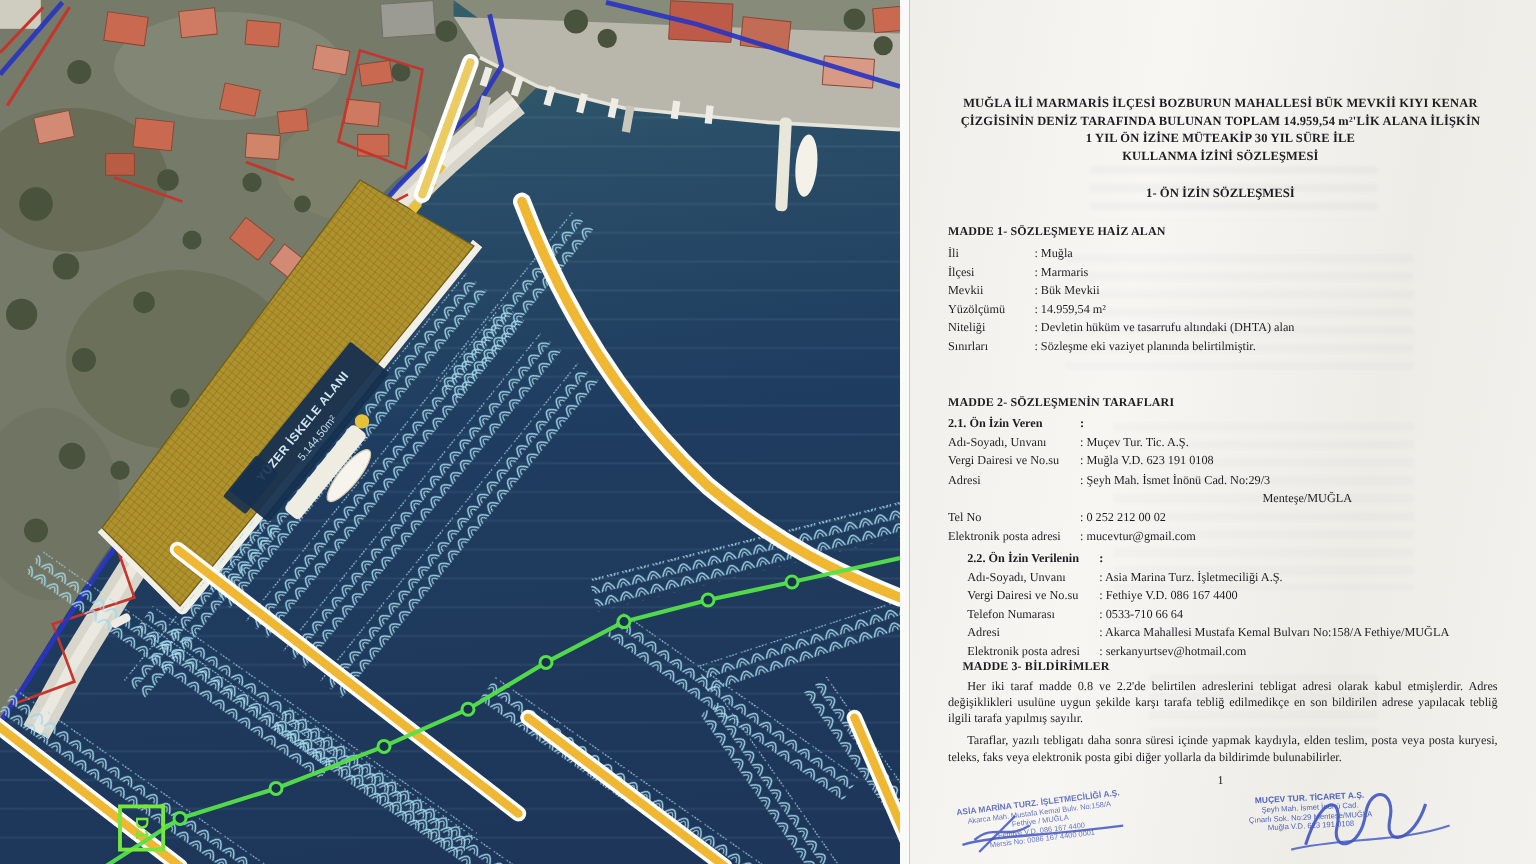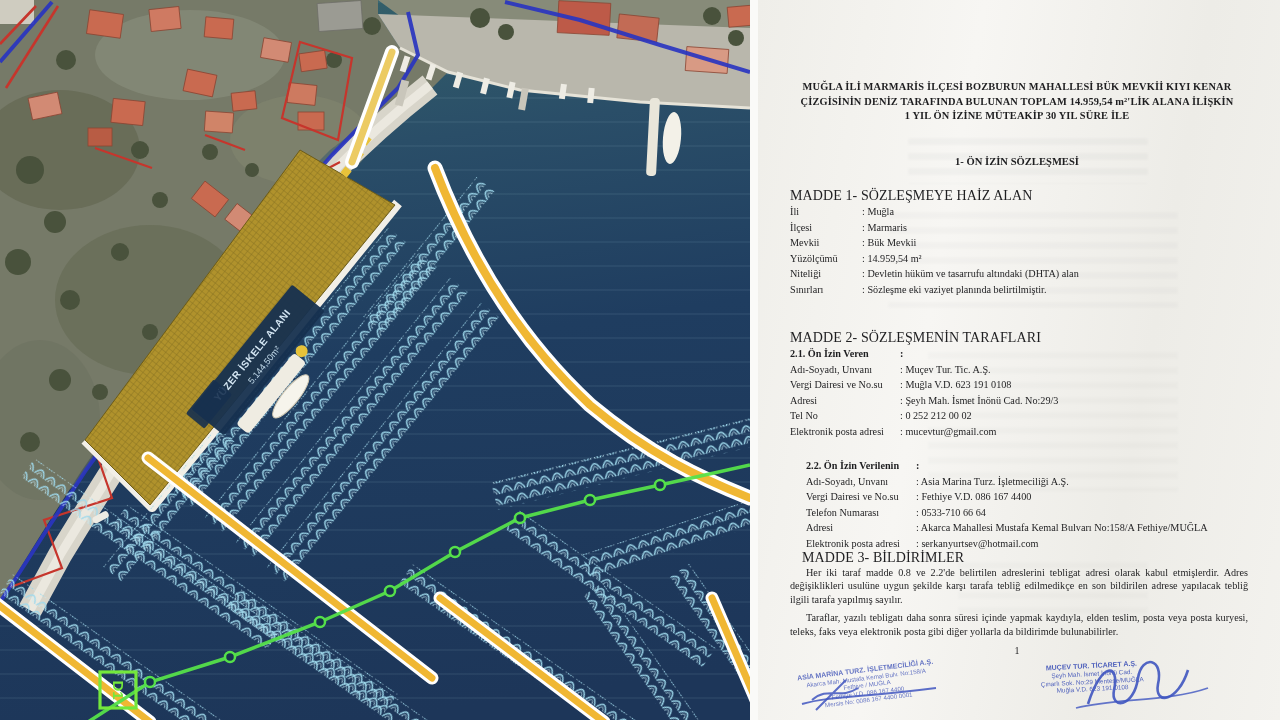--- a/index.html
+++ b/index.html
@@ -8,21 +8,21 @@
   #map-wrap{position:absolute;left:0;top:0;width:750px;height:720px;}
   #divider{position:absolute;left:750px;top:0;width:8px;height:720px;background:#fafaf8;}
   
   #doc{position:absolute;left:758px;top:0;width:522px;height:720px;color:#1e1e20;
        background:linear-gradient(100deg,#efeee9 0%,#f7f6f3 35%,#edece7 70%,#f3f2ee 100%);}
   #doc .inner{position:absolute;left:30px;top:0;width:458px;height:720px;}
   .ghost{position:absolute;opacity:.3;filter:blur(1.3px);border-radius:2px;
          background:repeating-linear-gradient(180deg,rgba(100,106,118,.14) 0 7px,transparent 7px 15px);}
   .title{position:absolute;left:0;width:458px;text-align:center;font-weight:bold;font-size:10.4px;line-height:14.6px;letter-spacing:.15px;}
   .sect{position:absolute;width:458px;text-align:center;font-weight:bold;font-size:10.6px;}
-  .h{position:absolute;font-weight:normal;font-size:14px;letter-spacing:.1px;}
+  .h{position:absolute;font-weight:bold;font-size:10px;letter-spacing:.1px;}
   .kvblock{position:absolute;font-size:10.2px;line-height:15.6px;}
   .kv .k{display:inline-block;vertical-align:top;}
   .kv .v{display:inline-block;vertical-align:top;}
   .m1 .k{width:72px;}
   .m2 .k{width:110px;}
   .kv.bold .k,.kv.bold .v{font-weight:bold;}
   .cont{margin-left:262px;}
   .para{position:absolute;width:458px;font-size:10.2px;line-height:13.4px;text-align:justify;}
   .para p{margin:0 0 5px 0;text-indent:16px;}
   .pageno{position:absolute;width:458px;text-align:center;font-size:10px;}
@@ -274,40 +274,42 @@
     <div class="ghost" style="left:150px;top:138px;width:240px;height:46px;"></div>
     <div class="ghost" style="left:130px;top:212px;width:290px;height:96px;opacity:.22;"></div>
     <div class="ghost" style="left:170px;top:352px;width:250px;height:140px;opacity:.2;"></div>
     <div class="ghost" style="left:200px;top:562px;width:190px;height:52px;opacity:.2;"></div>
 
     <div class="inner">
       <div class="title" style="top:80px;">
         <div>MUĞLA İLİ MARMARİS İLÇESİ BOZBURUN MAHALLESİ BÜK MEVKİİ KIYI KENAR</div>
         <div>ÇİZGİSİNİN DENİZ TARAFINDA BULUNAN TOPLAM 14.959,54 m²'LİK ALANA İLİŞKİN</div>
         <div>1 YIL ÖN İZİNE MÜTEAKİP 30 YIL SÜRE İLE</div>
+        <div>KULLANMA İZİNİ SÖZLEŞMESİ</div>
       </div>
 
       <div class="sect" style="top:156px;">1-  ÖN İZİN SÖZLEŞMESİ</div>
 
       <div class="h" style="top:188px;left:2px;">MADDE 1- SÖZLEŞMEYE HAİZ ALAN</div>
       <div class="kvblock m1" style="top:204px;left:2px;width:452px;">
         <div class="kv"><span class="k">İli</span><span class="v">: Muğla</span></div>
         <div class="kv"><span class="k">İlçesi</span><span class="v">: Marmaris</span></div>
         <div class="kv"><span class="k">Mevkii</span><span class="v">: Bük Mevkii</span></div>
         <div class="kv"><span class="k">Yüzölçümü</span><span class="v">: 14.959,54 m²</span></div>
         <div class="kv"><span class="k">Niteliği</span><span class="v">: Devletin hüküm ve tasarrufu altındaki (DHTA) alan</span></div>
         <div class="kv"><span class="k">Sınırları</span><span class="v">: Sözleşme eki vaziyet planında belirtilmiştir.</span></div>
       </div>
 
       <div class="h" style="top:330px;left:2px;">MADDE 2- SÖZLEŞMENİN TARAFLARI</div>
       <div class="kvblock m2" style="top:346px;left:2px;width:452px;">
         <div class="kv bold"><span class="k">2.1. Ön İzin Veren</span><span class="v">:</span></div>
         <div class="kv"><span class="k">Adı-Soyadı, Unvanı</span><span class="v">: Muçev Tur. Tic. A.Ş.</span></div>
         <div class="kv"><span class="k">Vergi Dairesi ve No.su</span><span class="v">: Muğla V.D. 623 191 0108</span></div>
         <div class="kv"><span class="k">Adresi</span><span class="v">: Şeyh Mah. İsmet İnönü Cad. No:29/3</span></div>
+        <div class="kv"><span class="cont">Menteşe/MUĞLA</span></div>
         <div class="kv"><span class="k">Tel No</span><span class="v">: 0 252 212 00 02</span></div>
         <div class="kv"><span class="k">Elektronik posta adresi</span><span class="v">: mucevtur@gmail.com</span></div>
       </div>
 
       <div class="kvblock m2" style="top:458px;left:18px;width:452px;">
         <div class="kv bold"><span class="k">2.2. Ön İzin Verilenin</span><span class="v">:</span></div>
         <div class="kv"><span class="k">Adı-Soyadı, Unvanı</span><span class="v">: Asia Marina Turz. İşletmeciliği A.Ş.</span></div>
         <div class="kv"><span class="k">Vergi Dairesi ve No.su</span><span class="v">: Fethiye V.D. 086 167 4400</span></div>
         <div class="kv"><span class="k">Telefon Numarası</span><span class="v">: 0533-710 66 64</span></div>
         <div class="kv"><span class="k">Adresi</span><span class="v">: Akarca Mahallesi Mustafa Kemal Bulvarı No:158/A Fethiye/MUĞLA</span></div>

